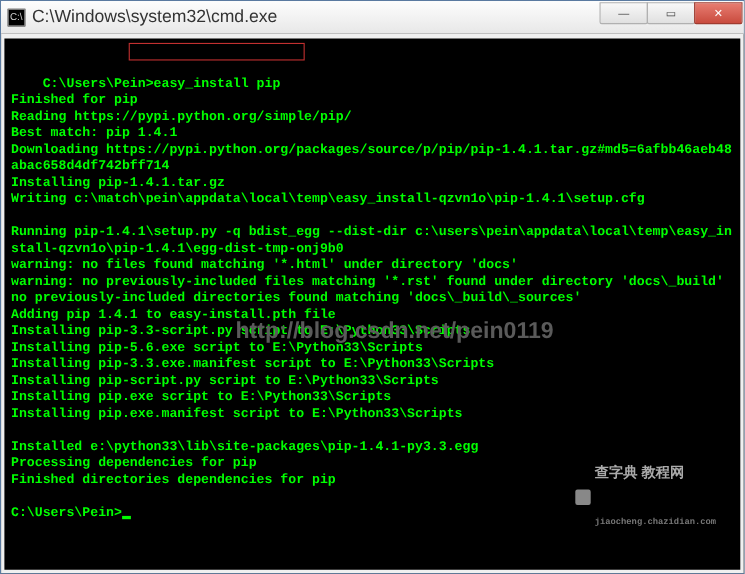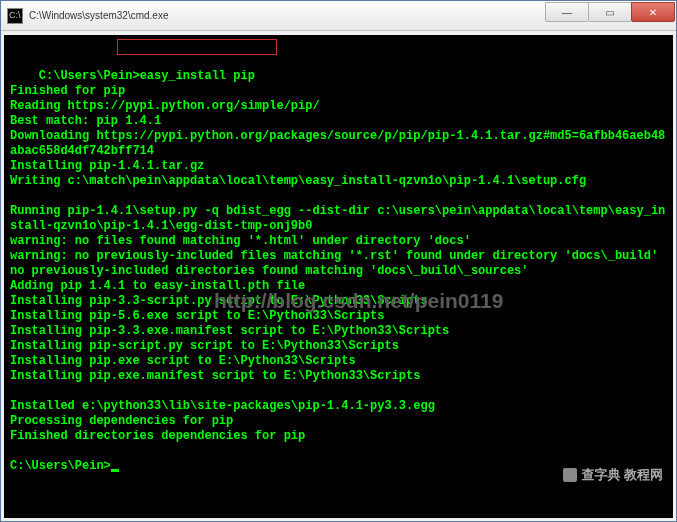--- a/index.html
+++ b/index.html
@@ -34,21 +34,21 @@
       border: 1px solid #888;
       margin-right: 6px;
       color: #ccc;
       font-size: 9px;
       line-height: 12px;
       text-align: left;
       padding-left: 1px;
     }
     .title-text {
       flex: 1;
-      font-size: 10px;
+      font-size: 16px;
       color: #333;
     }
     .window-controls {
       display: flex;
       height: 100%;
     }
     .ctrl-btn {
       width: 44px;
       height: 20px;
       margin-top: 1px;
@@ -100,21 +100,21 @@
     .watermark {
       position: absolute;
       color: #5a5a5a;
       font-family: Liberation Sans, sans-serif;
       font-size: 21px;
       pointer-events: none;
     }
     .wm1 { top: 258px; left: 210px; }
     .footer-wm {
       position: absolute;
-      bottom: 6px; right: 10px;
+      bottom: 6px; right: 22px;
       display: flex;
       align-items: center;
       color: #888;
       font-size: 11px;
       pointer-events: none;
     }
     .footer-wm .logo {
       display: inline-block;
       width: 14px; height: 14px;
       background: #888;
@@ -163,16 +163,17 @@
 <span>Processing dependencies for pip</span>
 <span>Finished directories dependencies for pip</span>
 <span></span>
 <span>C:\Users\Pein&gt;</span><span class="cursor"></span>
 
     <div class="watermark wm1">http://blog.csdn.net/pein0119</div>
     <div class="footer-wm">
       <span class="logo"></span>
       <span>
         <div class="cn">查字典 教程网</div>
+        <div class="url">jiaocheng.chazidian.com</div>
       </span>
     </div>
   </div>
 </div>
 
 </body></html>

